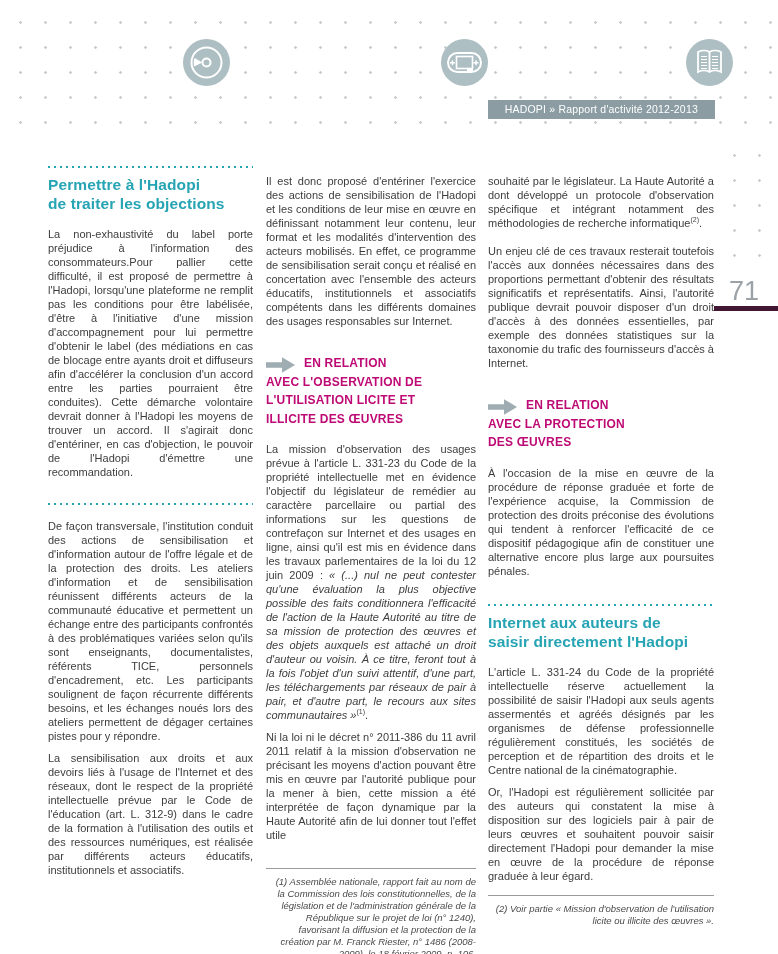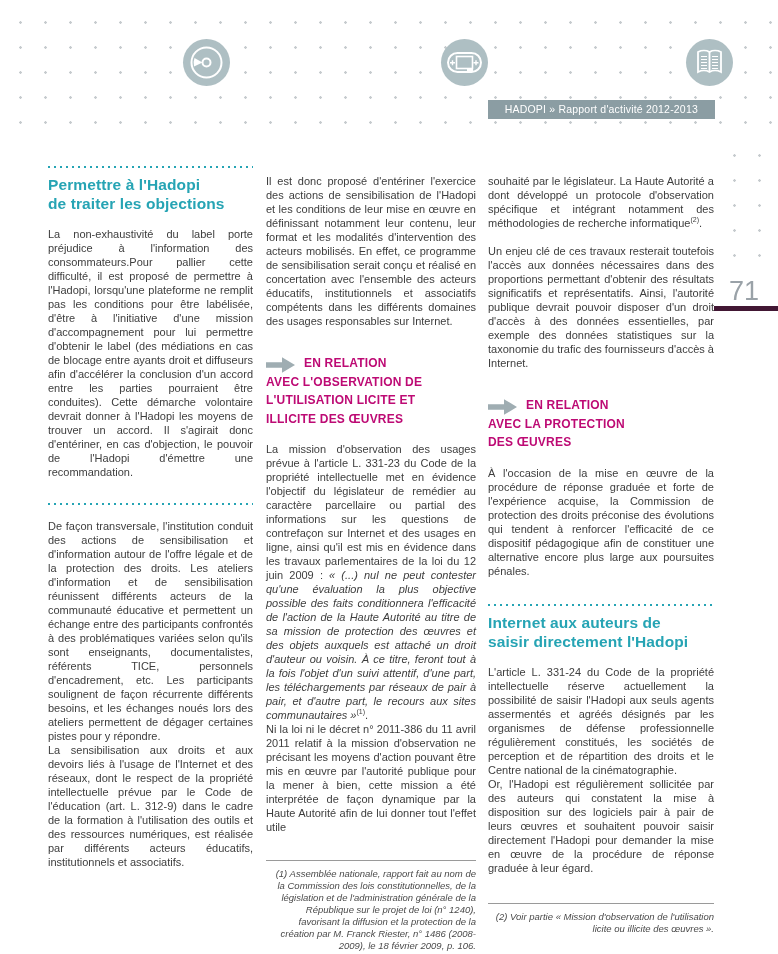--- a/index.html
+++ b/index.html
@@ -40,21 +40,21 @@
   h2.teal{color:var(--teal);font-size:15.5px;line-height:19px;font-weight:bold;
     white-space:pre-line;letter-spacing:.1px;}
 
   .mag-head{position:relative;margin-top:26px;}
   .mag-head h2{color:var(--magenta);font-size:12px;line-height:18.5px;font-weight:bold;
     white-space:pre-line;text-indent:38px;letter-spacing:.2px;}
   .mag-head .arrow{position:absolute;left:0;top:3px;}
 
   p.body{font-size:11px;line-height:14px;text-align:justify;margin-top:14px;
     hyphens:manual;color:var(--body);}
-  p.body.np{margin-top:0;}
+  p.body.np{margin-top:8px;}
   p.body.first{margin-top:8px;}
   p.body em{}
   sup{font-size:7px;vertical-align:super;line-height:0;}
 
   .footnote{margin-top:26px;}
   .fn-rule{height:1px;background:var(--fnrule);margin-bottom:7px;}
   .footnote p{font-size:9.5px;line-height:12px;font-style:italic;color:var(--fnote);
     text-align:right;}
 
   .icon-svg{display:block;}
@@ -146,19 +146,19 @@
     </div>
 
     <p class="body">À l'occasion de la mise en œuvre de la procédure de réponse graduée et forte de l'expérience acquise, la Commission de protection des droits préconise des évolutions qui tendent à renforcer l'efficacité de ce dispositif pédagogique afin de constituer une alternative encore plus large aux poursuites pénales.</p>
 
     <div class="dotline mt2"></div>
     <h2 class="teal">Internet aux auteurs de
 saisir directement l'Hadopi</h2>
     <p class="body">L'article L. 331-24 du Code de la propriété intellectuelle réserve actuellement la possibilité de saisir l'Hadopi aux seuls agents assermentés et agréés désignés par les organismes de défense professionnelle régulièrement constitués, les sociétés de perception et de répartition des droits et le Centre national de la cinématographie.</p>
     <p class="body np">Or, l'Hadopi est régulièrement sollicitée par des auteurs qui constatent la mise à disposition sur des logiciels pair à pair de leurs œuvres et souhaitent pouvoir saisir directement l'Hadopi pour demander la mise en œuvre de la procédure de réponse graduée à leur égard.</p>
 
-    <div class="footnote" style="margin-top:28px;">
+    <div class="footnote" style="margin-top:12px;">
       <div class="fn-rule"></div>
       <p>(2) Voir partie « Mission d'observation de l'utilisation licite ou illicite des œuvres ».</p>
     </div>
   </div>
 
 </div>
 
 </body></html>

